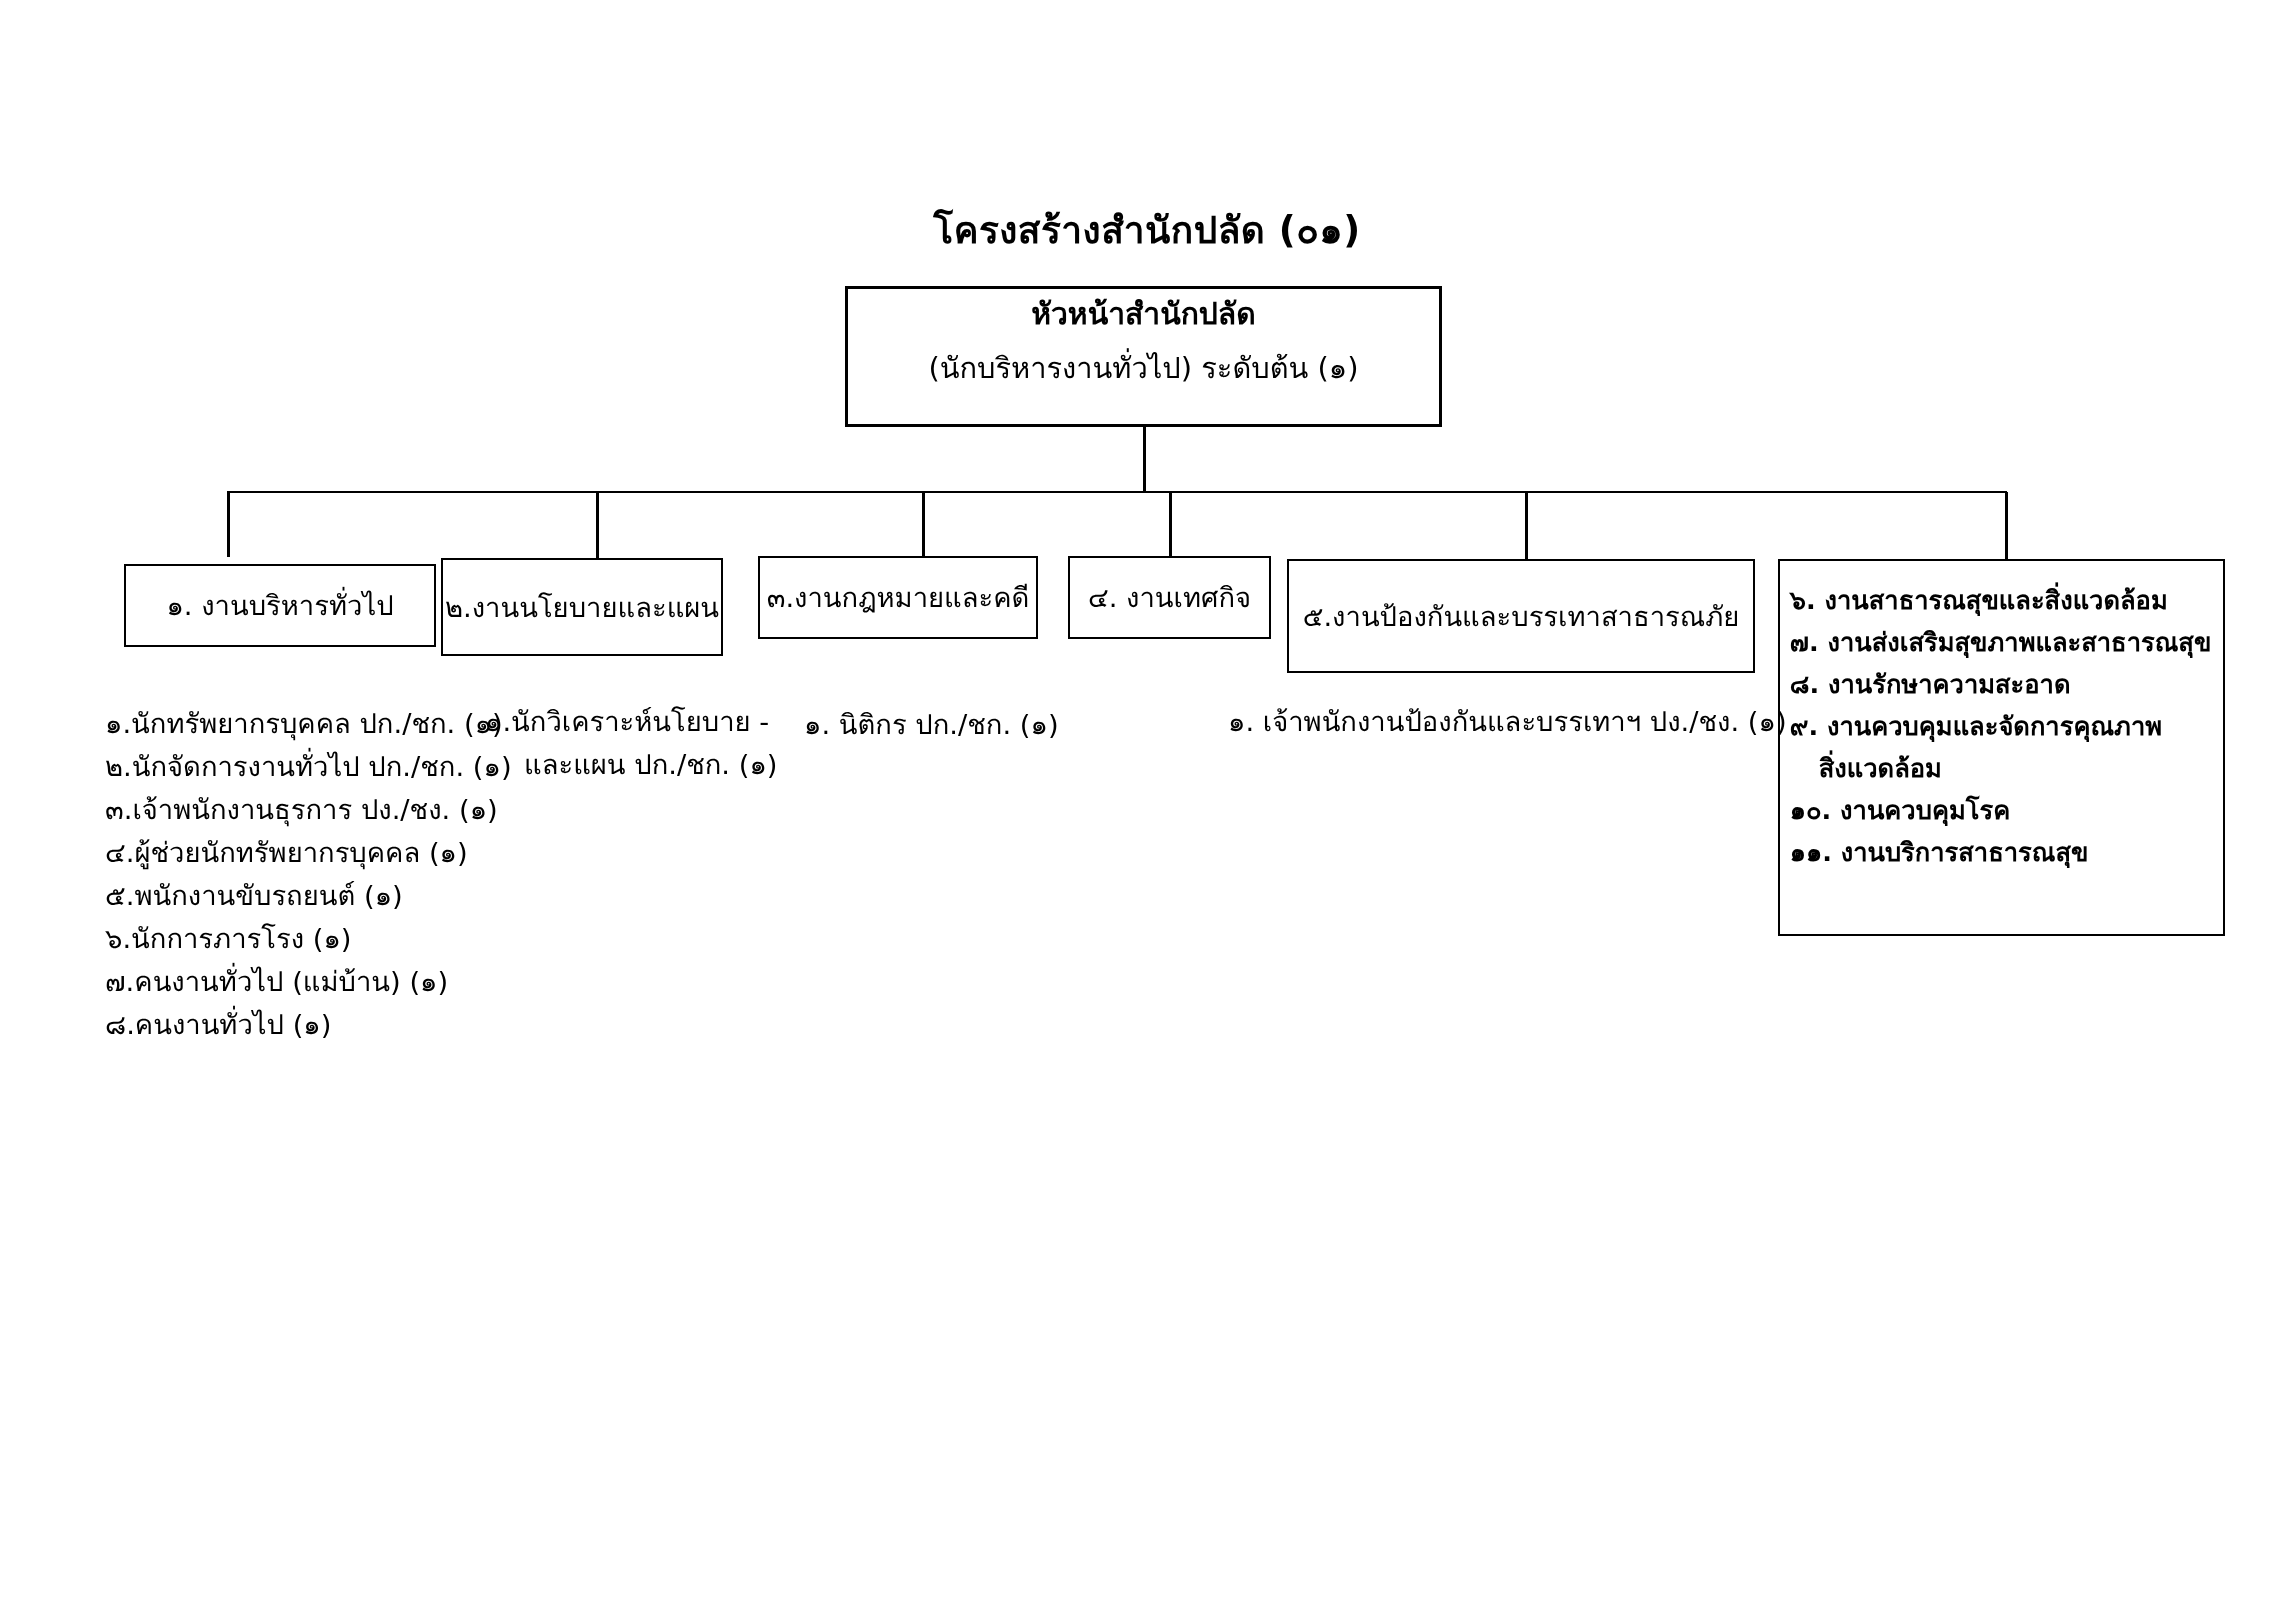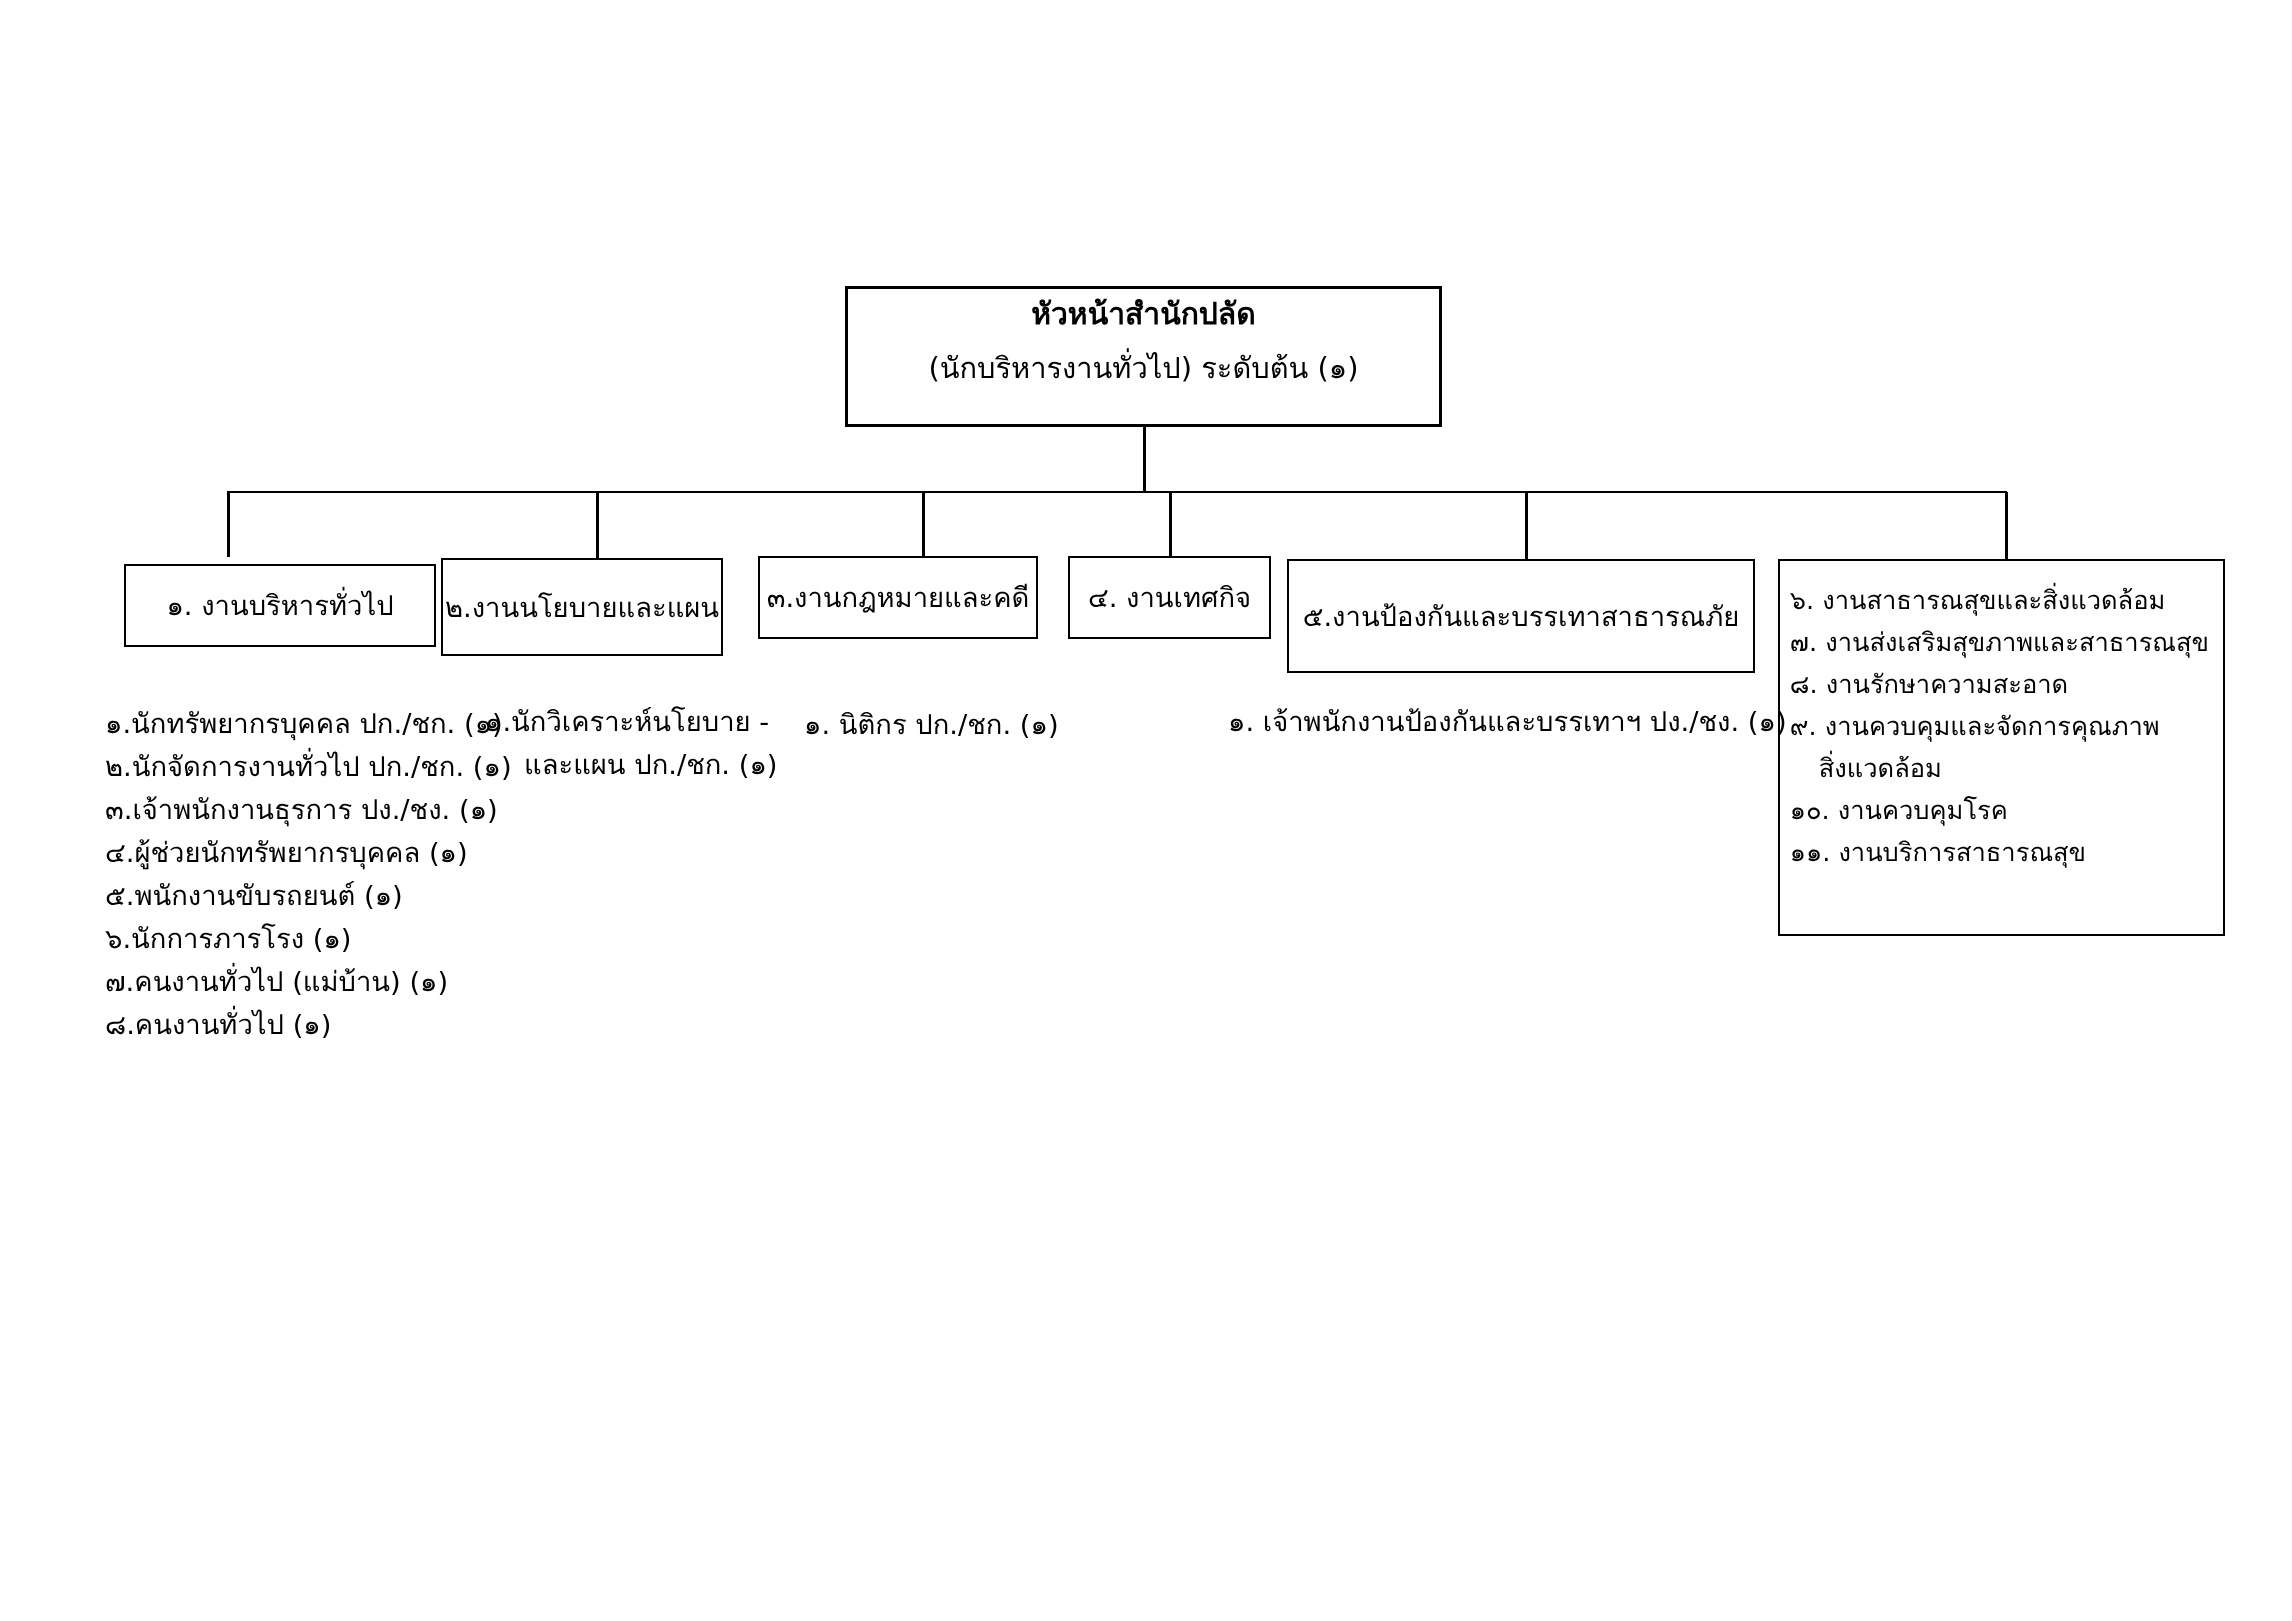--- a/index.html
+++ b/index.html
@@ -33,39 +33,40 @@
 
   .dept-b1 { left: 124px;  top: 564px; width: 312px; height: 83px; }
   .dept-b2 { left: 441px;  top: 558px; width: 282px; height: 98px; text-align: right; }
   .dept-b3 { left: 758px;  top: 556px; width: 280px; height: 83px; }
   .dept-b4 { left: 1068px; top: 556px; width: 203px; height: 83px; }
   .dept-b5 { left: 1287px; top: 559px; width: 468px; height: 114px; }
 
   .dept-b6 {
     left: 1778px; top: 559px; width: 447px; height: 377px;
     display: block; padding: 17.6px 3.9px 0 9.8px;
-    font-size: 25.5px; line-height: 42px;
+    font-size: 25.5px; line-height: 42px; font-weight: bold;
   }
   .dept-b6 .fn-line { white-space: nowrap; }
   .dept-b6 .fn-indent { padding-left: 29px; }
 
   .staff {
     position: absolute; font-size: 27.4px; line-height: 43px; white-space: nowrap;
   }
   .staff-general  { left: 105px;  top: 702px; }
   .staff-policy   { left: 485px;  top: 700px; }
   .staff-policy .staff-indent { padding-left: 39px; }
   .staff-legal    { left: 804px;  top: 703px; }
   .staff-disaster { left: 1228px; top: 700px; }
 </style>
 </head>
 <body>
 
 <div class="canvas">
 
+  <div class="page-title">โครงสร้างสำนักปลัด (๐๑)</div>
 
   <svg class="connectors" width="2293" height="1621" viewBox="0 0 2339 1654" xmlns="http://www.w3.org/2000/svg" shape-rendering="crispEdges">
 
     <line x1="1167" y1="434" x2="1167" y2="502" stroke="#000" stroke-width="3"></line>
 
     <line x1="231" y1="502" x2="2048" y2="502" stroke="#000" stroke-width="3"></line>
 
     <line x1="233" y1="502" x2="233" y2="568" stroke="#000" stroke-width="3"></line>
     <line x1="609" y1="502" x2="609" y2="570" stroke="#000" stroke-width="3"></line>
     <line x1="942" y1="502" x2="942" y2="568" stroke="#000" stroke-width="3"></line>

